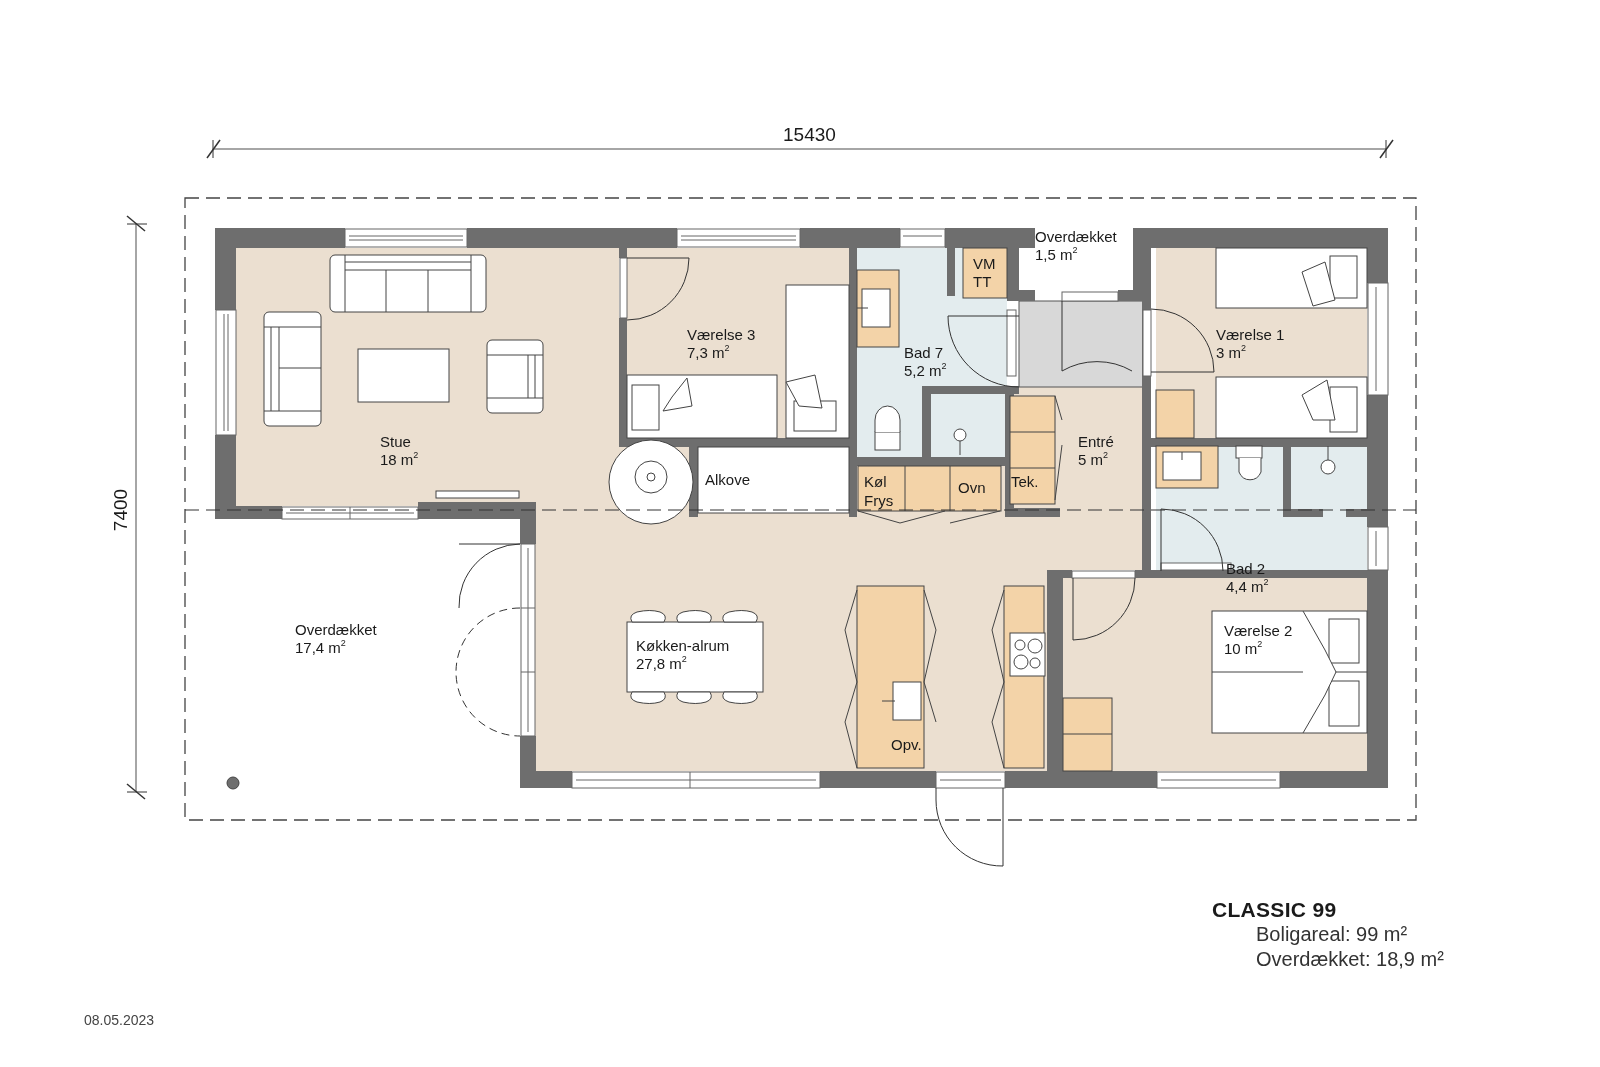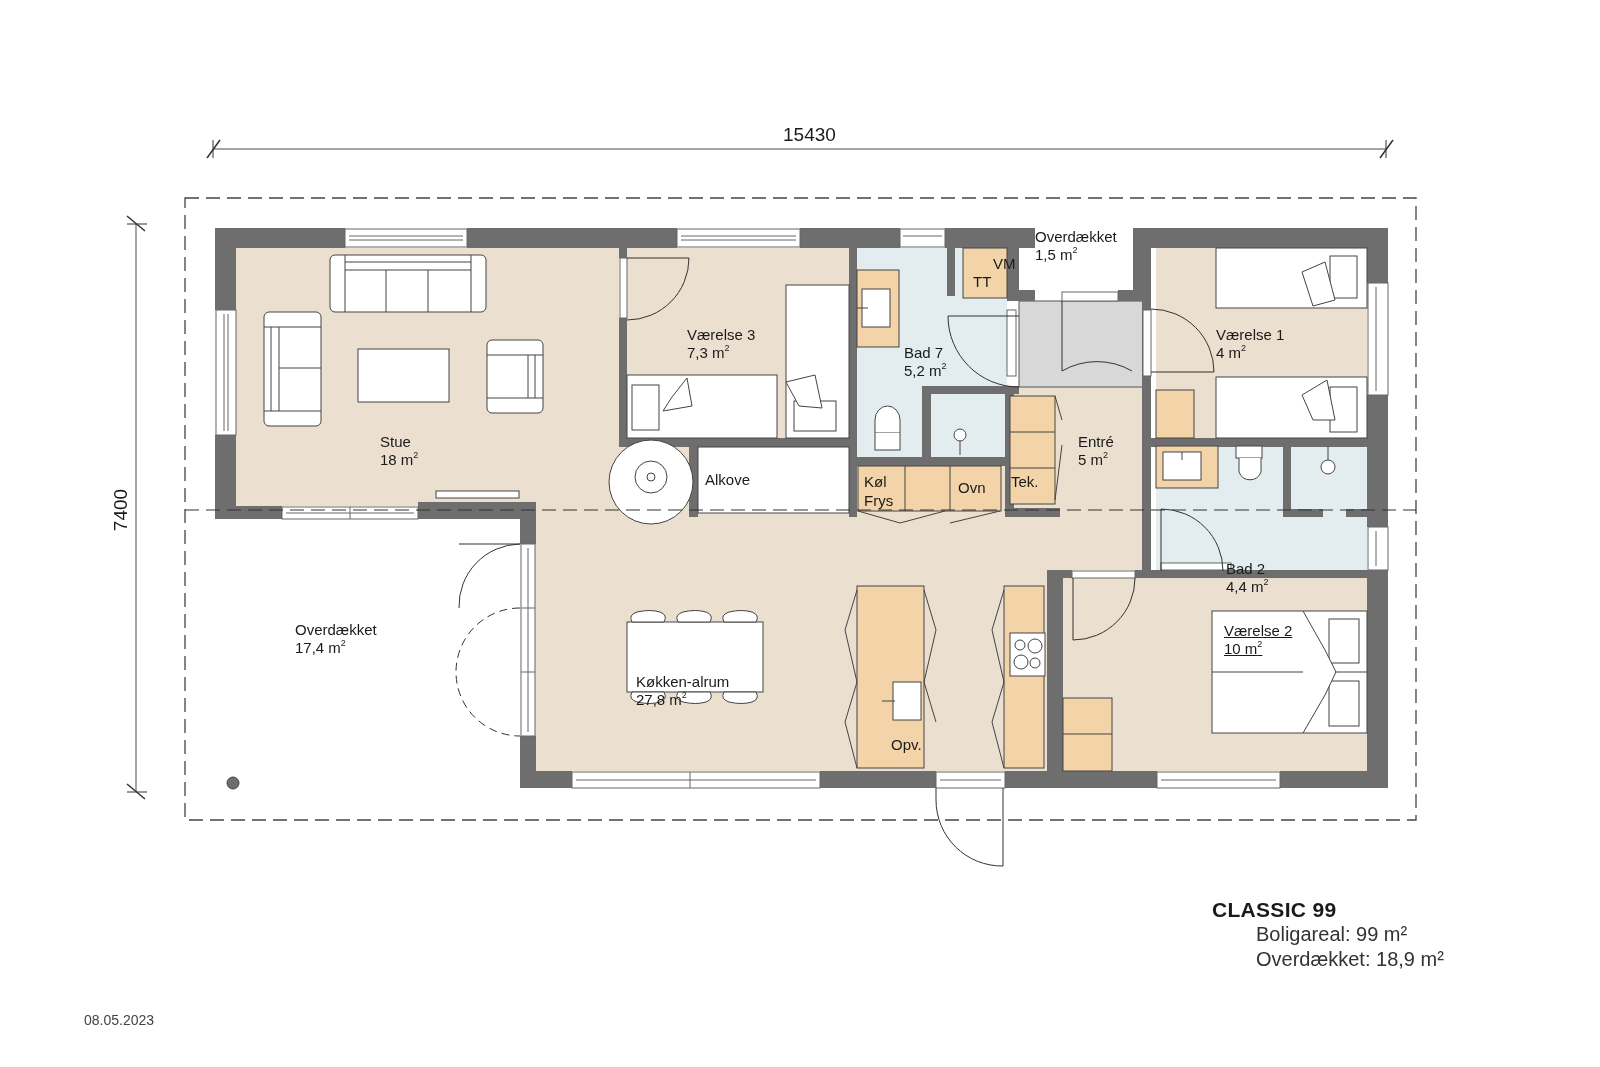--- a/index.html
+++ b/index.html
@@ -293,45 +293,45 @@
 <div class="lbl" style="left:904px; top:344px;">
   <div>Bad 7</div>
     <div><span>5,2 m</span><sup>2</sup></div>
 </div>
 <div class="lbl" style="left:1035px; top:228px;">
   <div>Overdækket</div>
     <div><span>1,5 m</span><sup>2</sup></div>
 </div>
 <div class="lbl" style="left:1216px; top:326px;">
   <div>Værelse 1</div>
-    <div><span>4 m</span><sup>2</sup></div>
+    <div><span>3 m</span><sup>2</sup></div>
 </div>
 <div class="lbl" style="left:1078px; top:433px;">
   <div>Entré</div>
     <div><span>5 m</span><sup>2</sup></div>
 </div>
 <div class="lbl" style="left:1226px; top:524px;margin-top:36px;">
   <div>Bad 2</div>
     <div><span>4,4 m</span><sup>2</sup></div>
 </div>
-<div class="lbl" style="left:1224px; top:622px;text-decoration:underline;">
+<div class="lbl" style="left:1224px; top:622px;">
   <div>Værelse 2</div>
     <div><span>10 m</span><sup>2</sup></div>
 </div>
-<div class="lbl" style="left:636px; top:637px;margin-top:36px;">
+<div class="lbl" style="left:636px; top:637px;">
   <div>Køkken-alrum</div>
     <div><span>27,8 m</span><sup>2</sup></div>
 </div>
 <div class="lbl" style="left:295px; top:621px;">
   <div>Overdækket</div>
     <div><span>17,4 m</span><sup>2</sup></div>
 </div>
 
 <div class="lbl" style="left:705px; top:471px;">Alkove</div>
-<div class="lbl" style="left:973px; top:255px;margin-left:20px;">VM</div>
+<div class="lbl" style="left:973px; top:255px;">VM</div>
 <div class="lbl" style="left:973px; top:273px;">TT</div>
 <div class="lbl" style="left:864px; top:473px;">Køl</div>
 <div class="lbl" style="left:864px; top:492px;">Frys</div>
 <div class="lbl" style="left:958px; top:479px;">Ovn</div>
 <div class="lbl" style="left:1011px; top:473px;">Tek.</div>
 <div class="lbl" style="left:891px; top:736px;">Opv.</div>
 
 <div class="title-block">
   <div class="t">CLASSIC 99</div>
   <div class="s">Boligareal: 99 m²</div>

